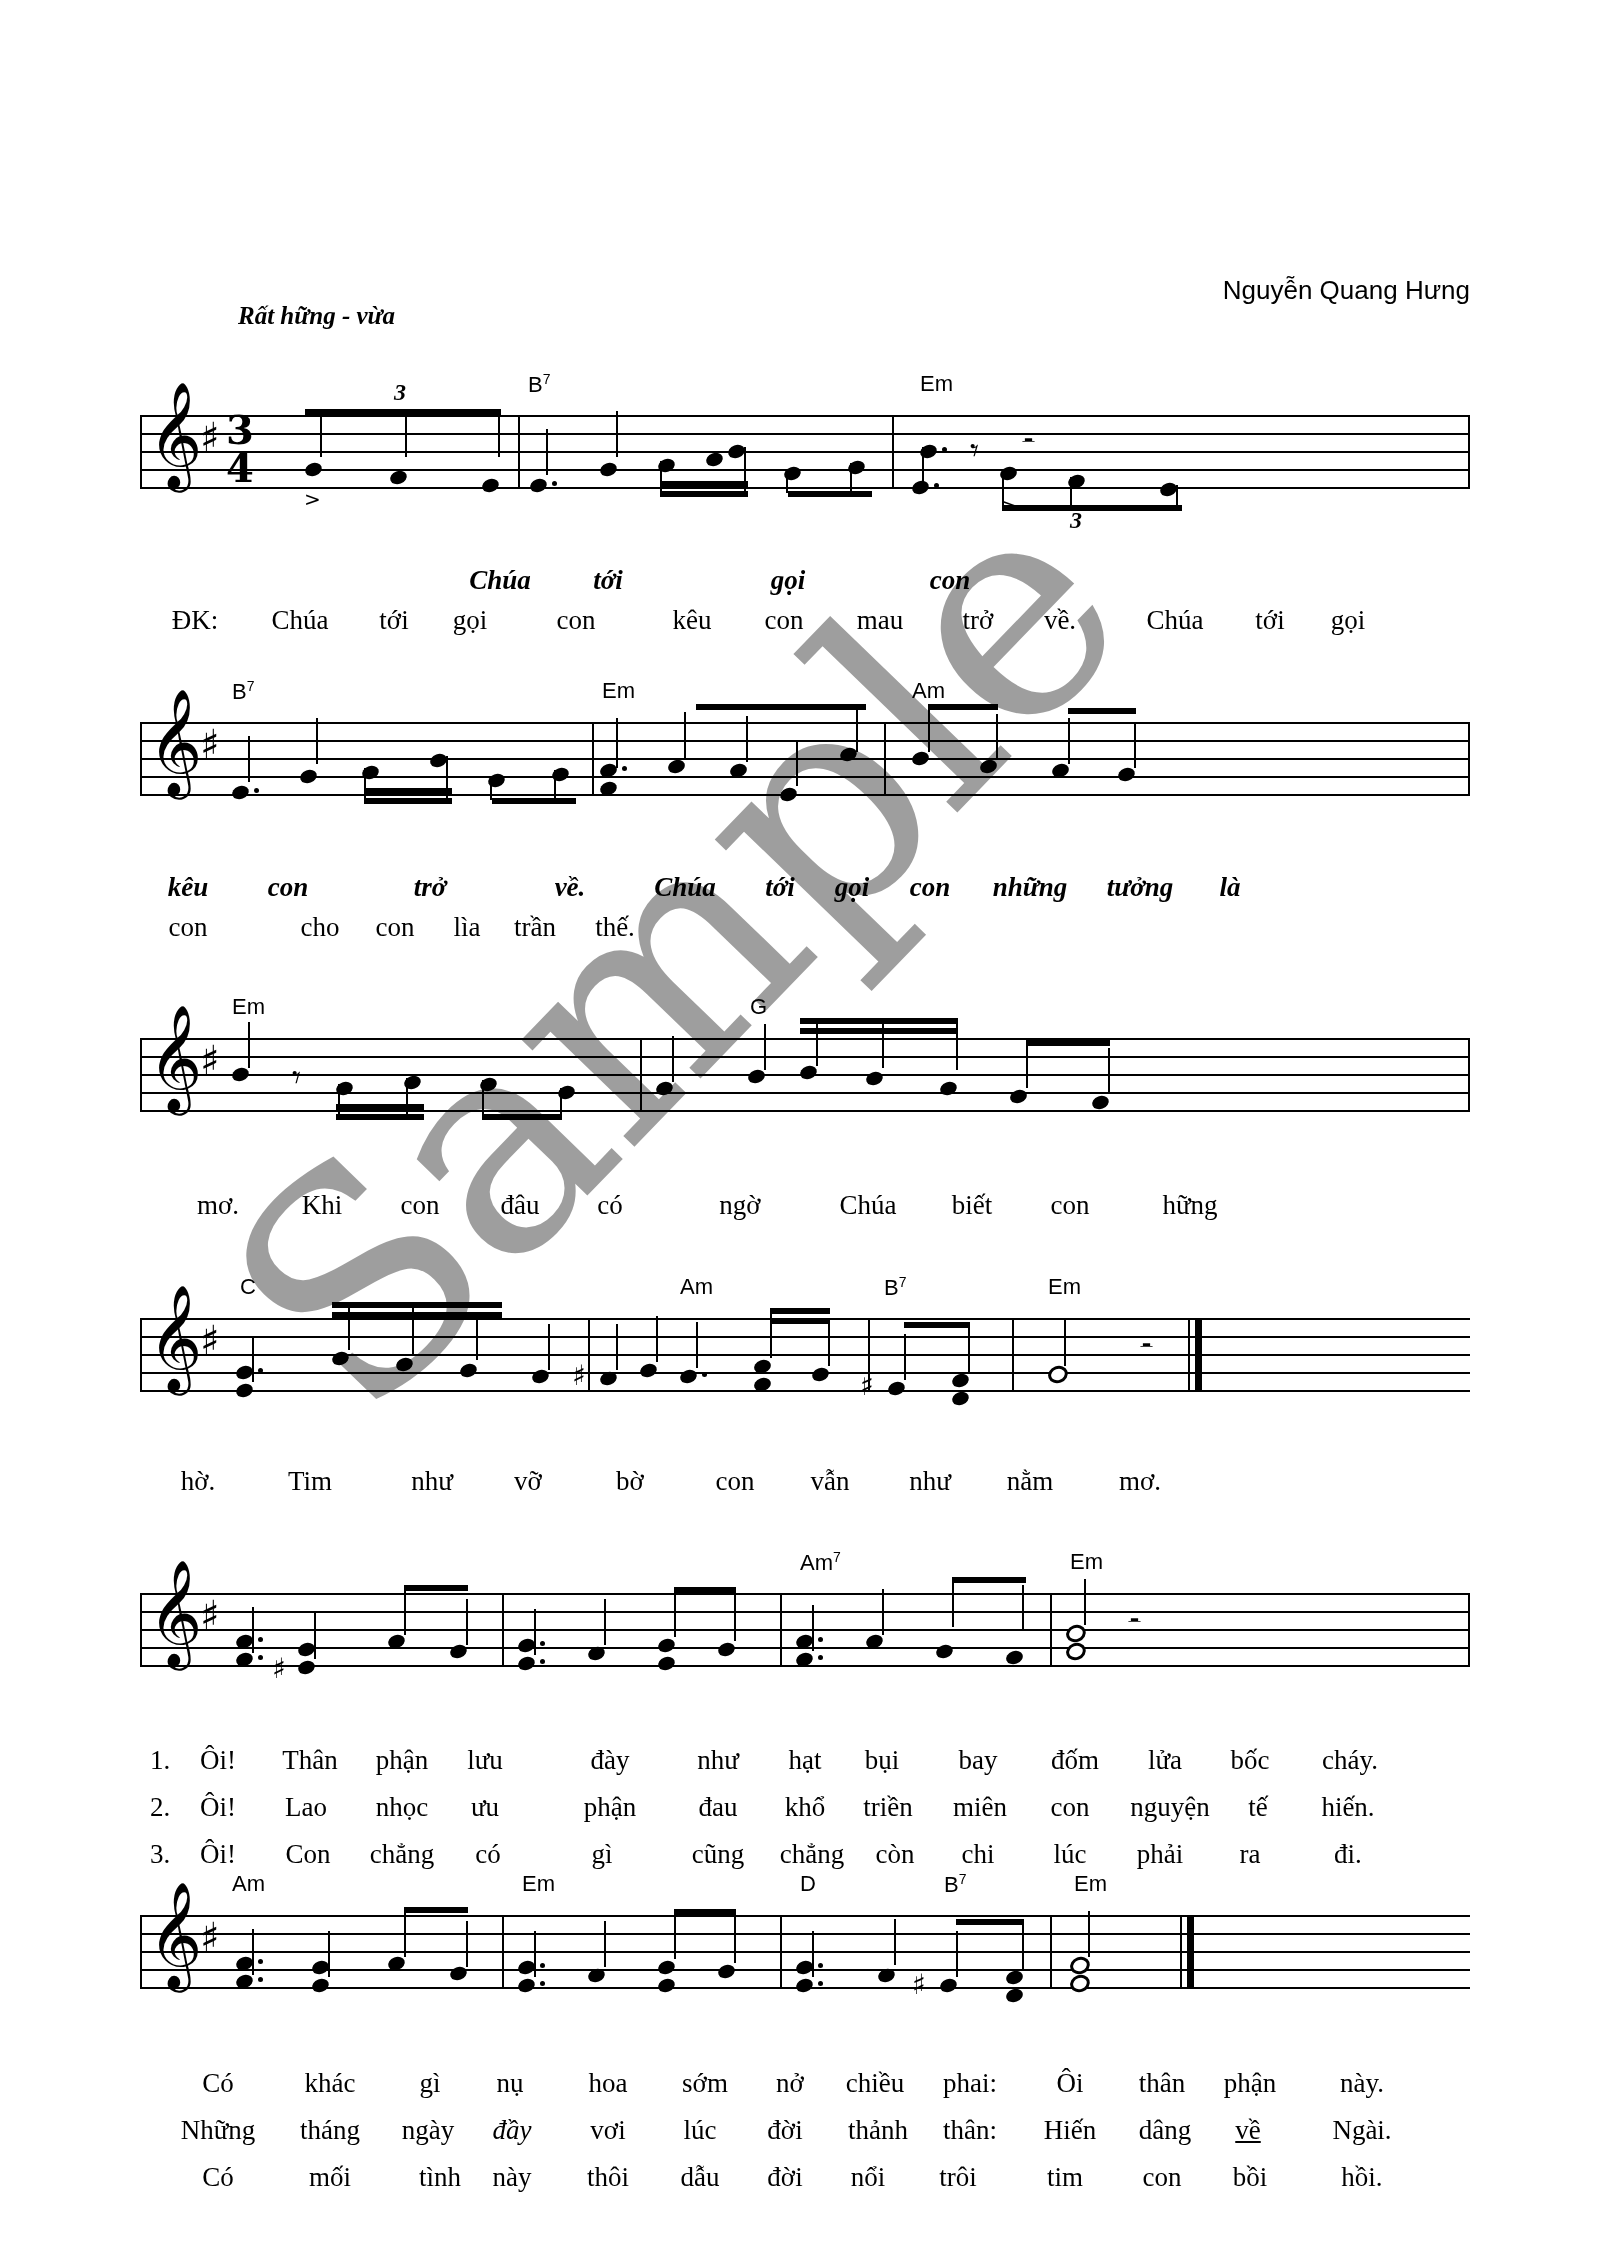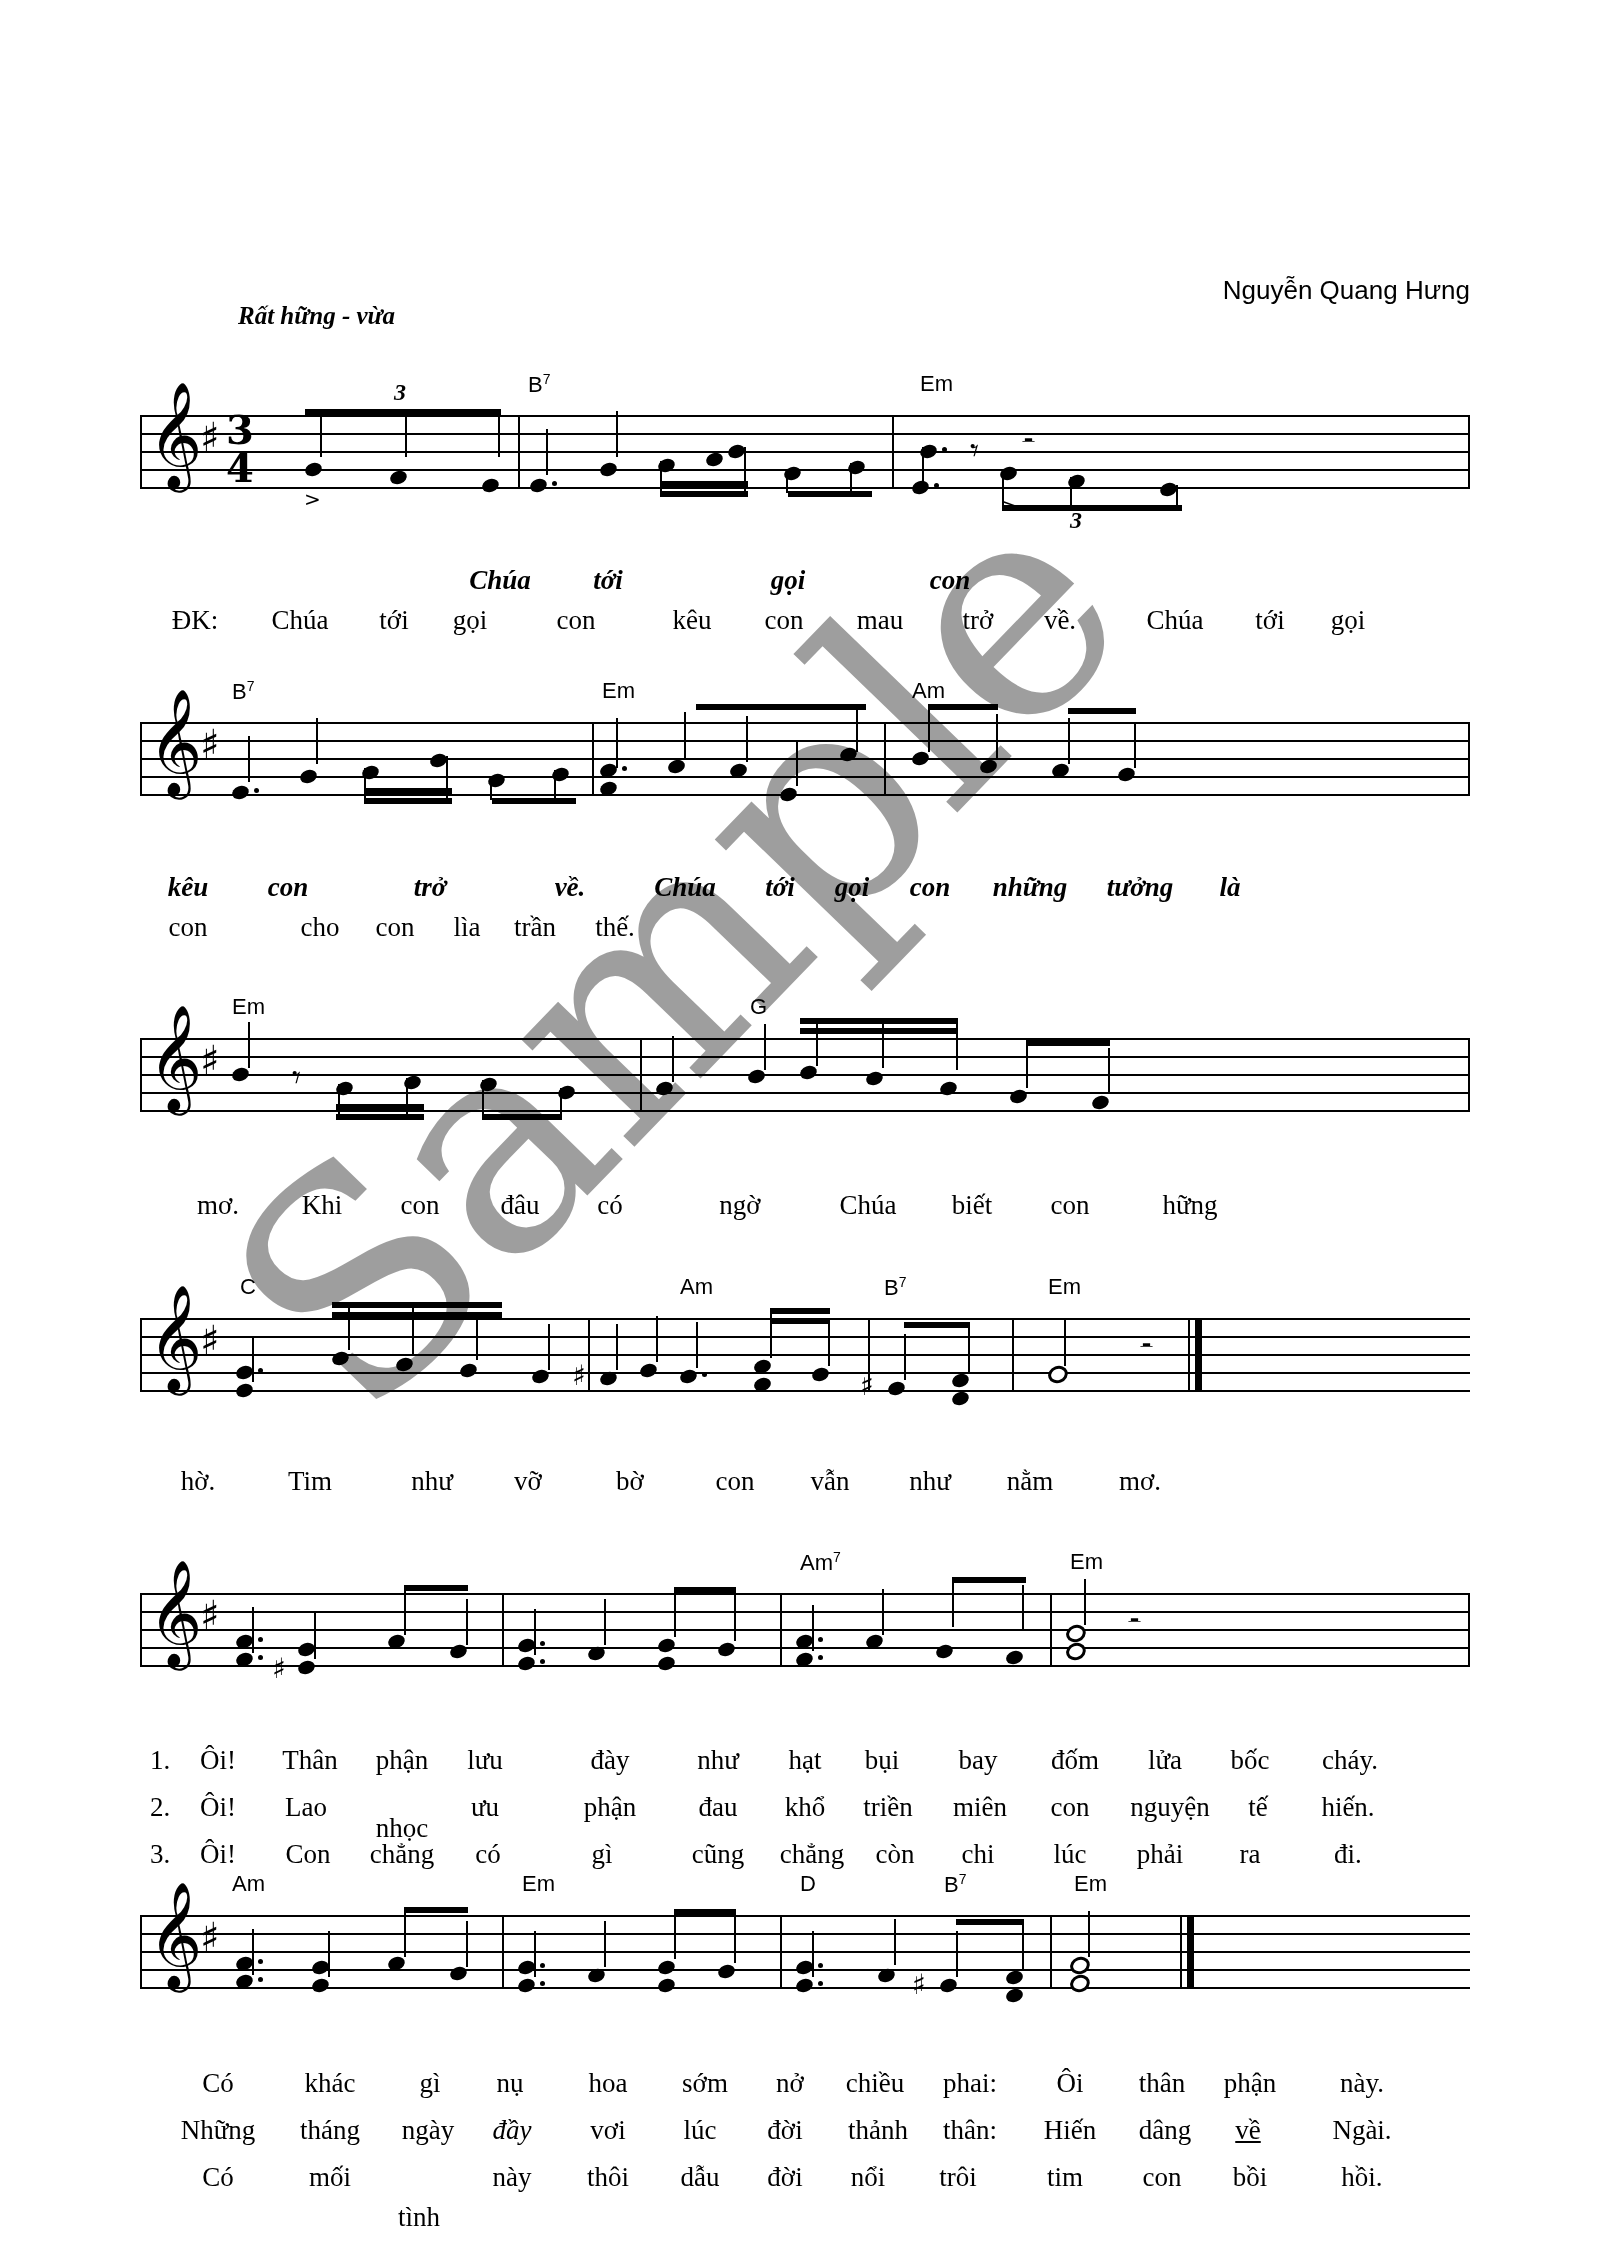--- a/index.html
+++ b/index.html
@@ -648,21 +648,21 @@
       <span style="left: 838px;">bay</span>
       <span style="left: 935px;">đốm</span>
       <span style="left: 1025px;">lửa</span>
       <span style="left: 1110px;">bốc</span>
       <span style="left: 1210px;">cháy.</span>
     </div>
   <div class="lyricline" style="top:1792px;">
       <span style="left: 20px;">2.</span>
       <span style="left: 78px;">Ôi!</span>
       <span style="left: 166px;">Lao</span>
-      <span style="left: 262px; margin-top: 21px;">nhọc</span>
+      <span style="left: 262px;">nhọc</span>
       <span style="left: 345px;">ưu</span>
       <span style="left: 470px;">phận</span>
       <span style="left: 578px;">đau</span>
       <span style="left: 665px;">khổ</span>
       <span style="left: 748px;">triền</span>
       <span style="left: 840px;">miên</span>
       <span style="left: 930px;">con</span>
       <span style="left: 1030px;">nguyện</span>
       <span style="left: 1118px;">tế</span>
       <span style="left: 1208px;">hiến.</span>
@@ -784,21 +784,21 @@
       <span style="left: 738px;">thảnh</span>
       <span style="left: 830px;">thân:</span>
       <span style="left: 930px;">Hiến</span>
       <span style="left: 1025px;">dâng</span>
       <span style="left: 1108px; text-decoration: underline;">về</span>
       <span style="left: 1222px;">Ngài.</span>
     </div>
   <div class="lyricline" style="top:2162px;">
       <span style="left: 78px;">Có</span>
       <span style="left: 190px;">mối</span>
-      <span style="left: 279px; margin-top: 40px;">tình</span>
+      <span style="left: 300px;">tình</span>
       <span style="left: 372px;">này</span>
       <span style="left: 468px;">thôi</span>
       <span style="left: 560px;">dẫu</span>
       <span style="left: 645px;">đời</span>
       <span style="left: 728px;">nổi</span>
       <span style="left: 818px;">trôi</span>
       <span style="left: 925px;">tim</span>
       <span style="left: 1022px;">con</span>
       <span style="left: 1110px;">bồi</span>
       <span style="left: 1222px;">hồi.</span>

